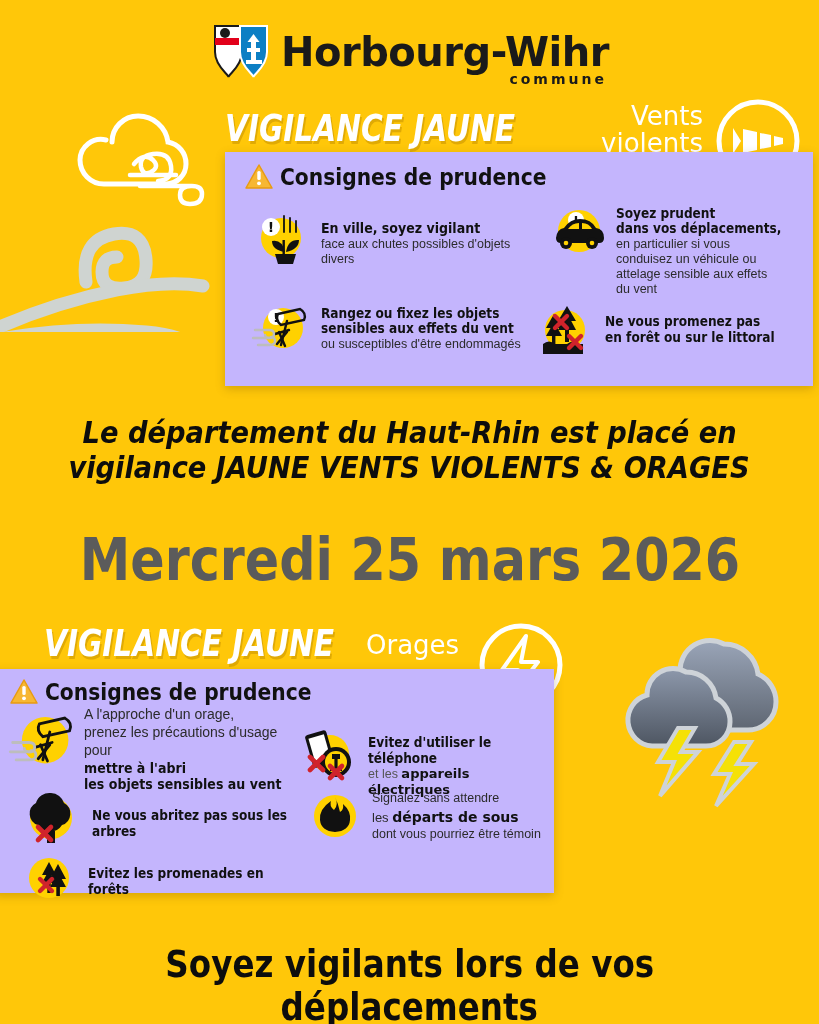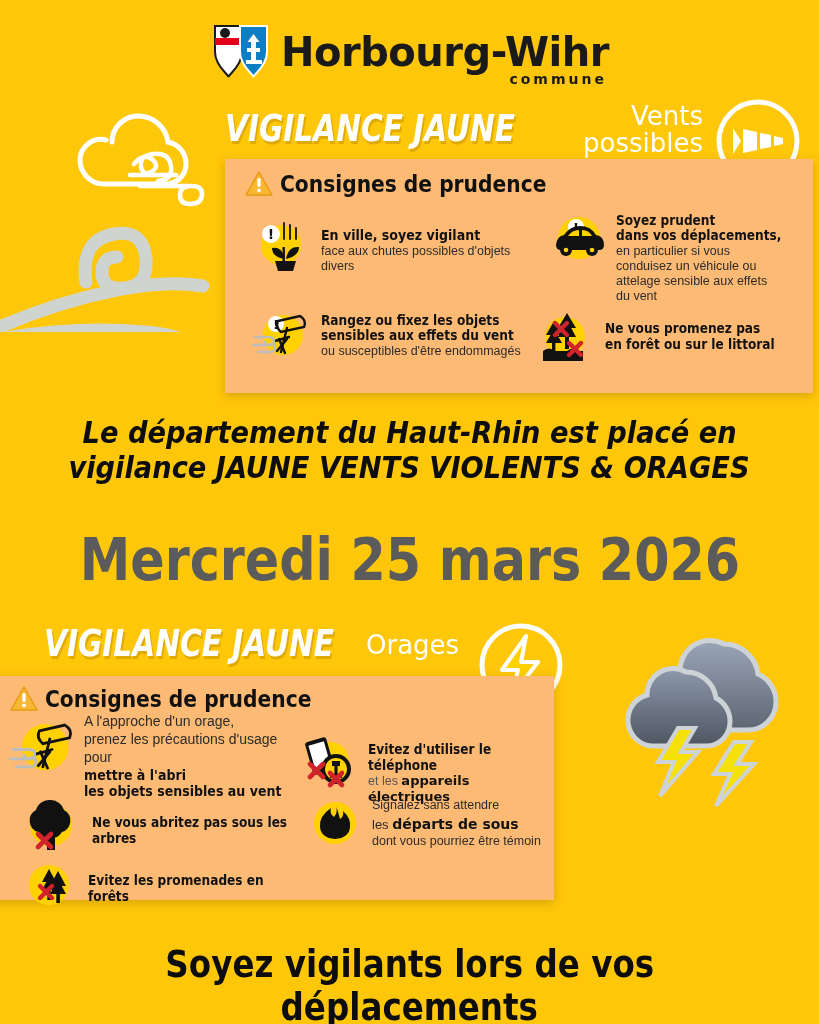--- a/index.html
+++ b/index.html
@@ -80,23 +80,22 @@
     white-space: pre-line;
   }
   .vig-risk-icon {
     position: absolute;
     width: 86px; height: 86px;
   }
 
   
   .panel {
     position: absolute;
-    background: #fdba74;
+    background: #c4b5fd;
     box-shadow: 0 3px 9px rgba(120,85,0,0.30);
-    margin-top: 7px;
   }
   .panel-head {
     display: flex;
     align-items: center;
     gap: 7px;
   }
   .warn-tri { width: 28px; height: 26px; flex: none; }
   .panel-head-text {
     font-family: "DejaVu Sans", sans-serif;
     font-weight: 700;
@@ -203,21 +202,21 @@
   <div class="logo-wordmark">
     <div class="logo-name">Horbourg-Wihr</div>
     <div class="logo-sub">commune</div>
   </div>
 </div>
 
 <div class="vig-bar" style="left:225px; top:100px; right:0;">
   <div class="vig-title">VIGILANCE JAUNE</div>
 </div>
 <div class="vig-risk-label" style="right:116px; top:103px; width:140px;">Vents
-possibles</div>
+violents</div>
 <svg class="vig-risk-icon" style="right:18px; top:98px;" viewBox="0 0 86 86">
   <circle cx="43" cy="43" r="39" fill="none" stroke="#ffffff" stroke-width="5"></circle>
   <path d="M18 30 l8 13 l-8 13 z" fill="#ffffff"></path>
   <path d="M28 31 l14 3 v18 l-14 3 z" fill="#ffffff"></path>
   <path d="M45 35 l11 2 v12 l-11 2 z" fill="#ffffff"></path>
   <path d="M59 38 l9 2 v6 l-9 2 z" fill="#ffffff"></path>
 </svg>
 
 <div class="panel" style="left:225px; top:152px; width:588px; height:234px;">
   <div class="panel-head" style="position:absolute; left:20px; top:12px;">

